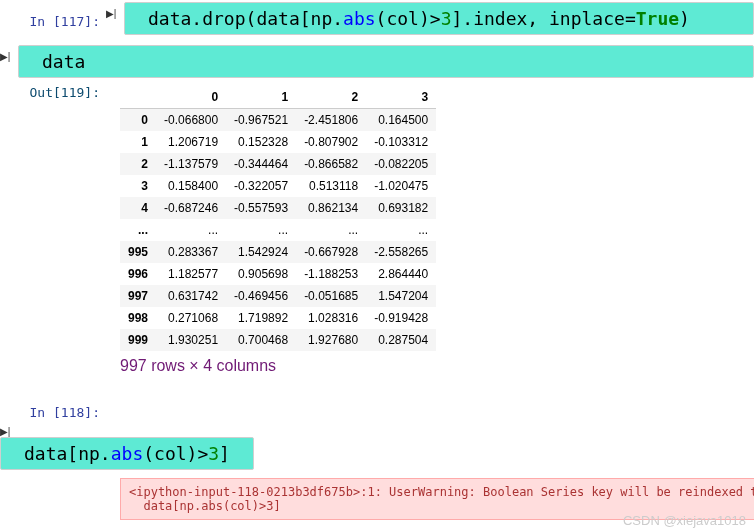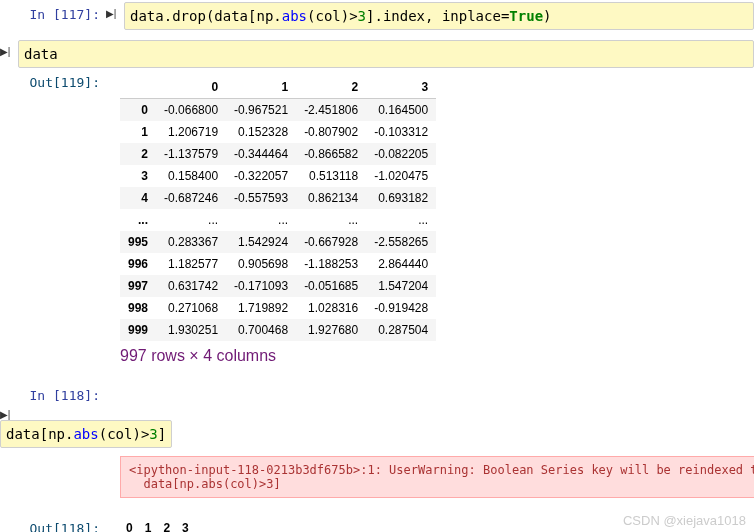--- a/index.html
+++ b/index.html
@@ -17,37 +17,37 @@
     margin: 2px 0;
   }
   .prompt {
     width: 100px;
     text-align: right;
     padding: 5px 6px 0 0;
     font-family: monospace;
     font-size: 13px;
     flex-shrink: 0;
   }
-  .in-prompt { color: #303F9F; }
+  .in-prompt { color: #303F9F; margin-top: 7px; }
   .out-prompt { color: #0c4a6e; }
   .run-icon {
     width: 14px;
     padding: 6px 4px 0 0;
     flex-shrink: 0;
     color: #333;
     font-size: 10px;
   }
   .input-area {
     flex: 1;
     border: 1px solid #cfcfcf;
     border-radius: 2px;
-    background: #fef9c3;
-    padding: 5px 5px;
+    background: #5eead4;
+    padding: 5px 23px;
     font-family: monospace;
-    font-size: 14px;
+    font-size: 18px;
     white-space: pre;
     overflow: hidden;
   }
   .output-area {
     flex: 1;
     padding: 2px 0 0 0;
   }
   .code .k { color: #008000; font-weight: bold; }
   .code .n { color: #000; }
   .code .num { color: #008000; }
@@ -188,21 +188,21 @@
           <tr>
             <th>996</th>
             <td>1.182577</td>
             <td>0.905698</td>
             <td>-1.188253</td>
             <td>2.864440</td>
           </tr>
           <tr>
             <th>997</th>
             <td>0.631742</td>
-            <td>-0.171093</td>
+            <td>-0.469456</td>
             <td>-0.051685</td>
             <td>1.547204</td>
           </tr>
           <tr>
             <th>998</th>
             <td>0.271068</td>
             <td>1.719892</td>
             <td>1.028316</td>
             <td>-0.919428</td>
           </tr>

